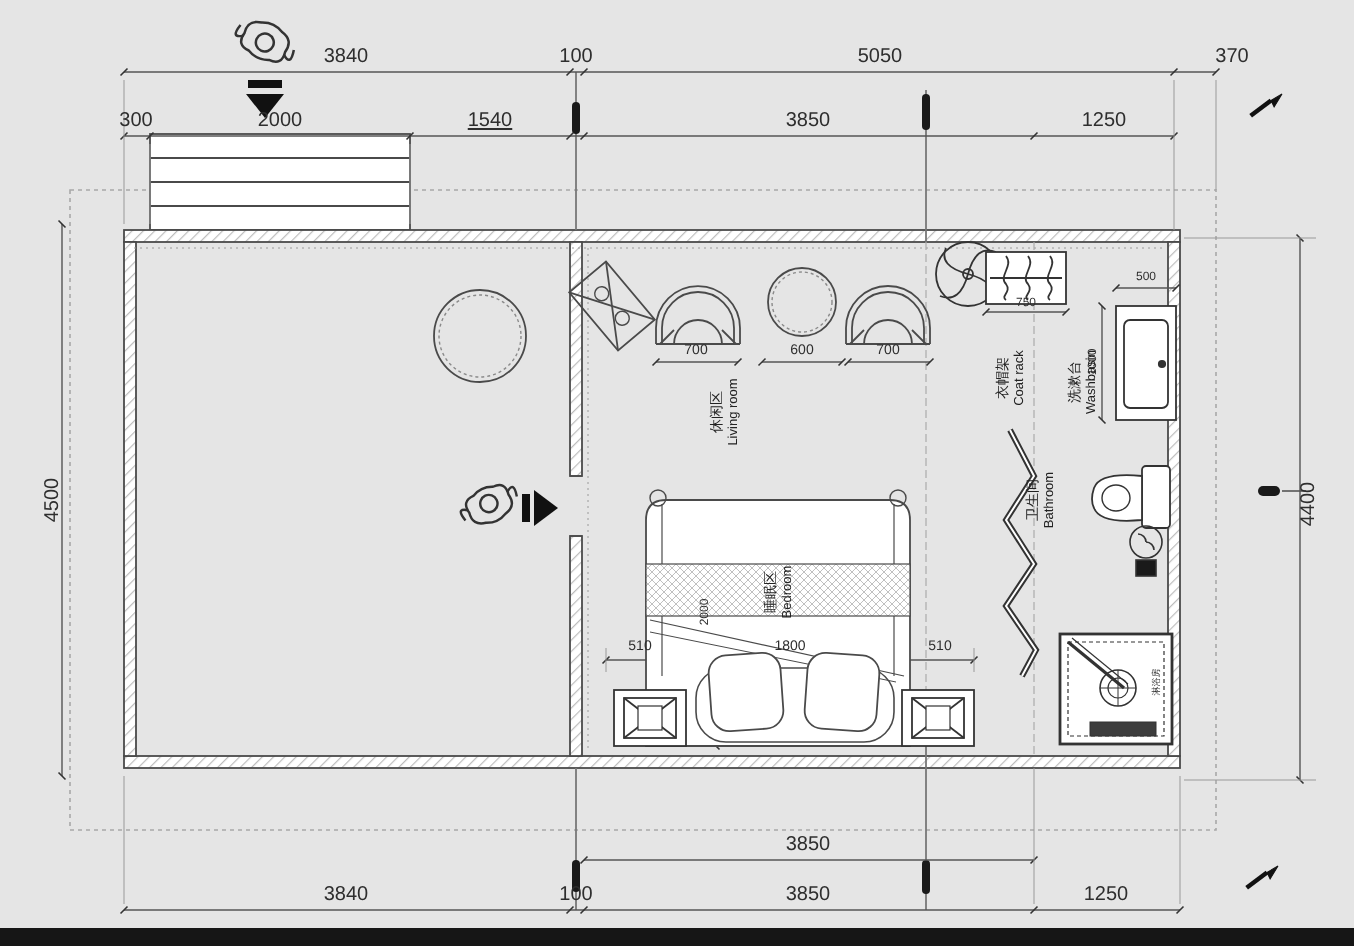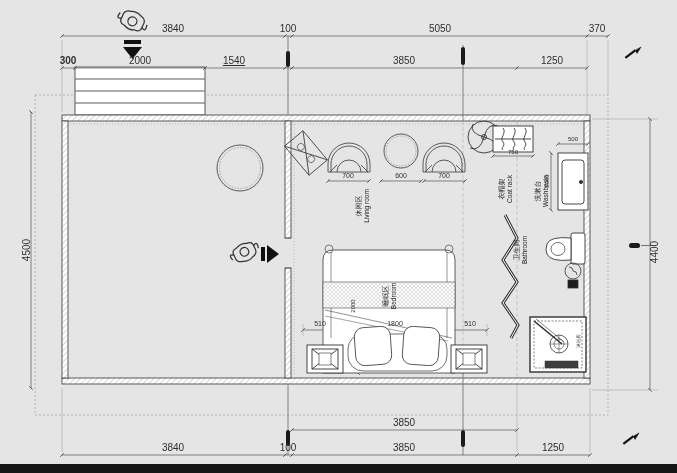--- a/index.html
+++ b/index.html
@@ -255,25 +255,25 @@
   <use href="#pen" transform="translate(625,432) rotate(8)"></use>
   <g>
     <rect x="629" y="243" width="11" height="5" rx="2.5" fill="#1a1a1a"></rect>
     <line x1="641" y1="245.5" x2="653" y2="245.5" stroke="#555" stroke-width="0.8"></line>
   </g>
 </svg>
 
 <span class="dim" style="left:173px;top:24px;">3840</span>
 <span class="dim" style="left:288px;top:24px;">100</span>
 <span class="dim" style="left:440px;top:24px;text-align:right;">5050</span>
-<span class="dim" style="left:597px;top:24px;">370</span>
-
-<span class="dim" style="left:68px;top:56px;font-weight:bold;">300</span>
+<span class="dim" style="left:616px;top:24px;">370</span>
+
+<span class="dim" style="left:68px;top:56px;">300</span>
 <span class="dim" style="left:140px;top:56px;">2000</span>
-<span class="dim" style="left:234px;top:56px;text-decoration:underline;">1540</span>
+<span class="dim" style="left:245px;top:56px;text-decoration:underline;">1540</span>
 <span class="dim" style="left:404px;top:56px;">3850</span>
 <span class="dim" style="left:552px;top:56px;">1250</span>
 
 <span class="dim dimv" style="left:27px;top:250px;">4500</span>
 <span class="dim dimv" style="left:655px;top:252px;">4400</span>
 
 <span class="dim" style="left:404px;top:418px;">3850</span>
 <span class="dim" style="left:173px;top:443px;">3840</span>
 <span class="dim" style="left:288px;top:443px;">100</span>
 <span class="dim" style="left:404px;top:443px;">3850</span>

